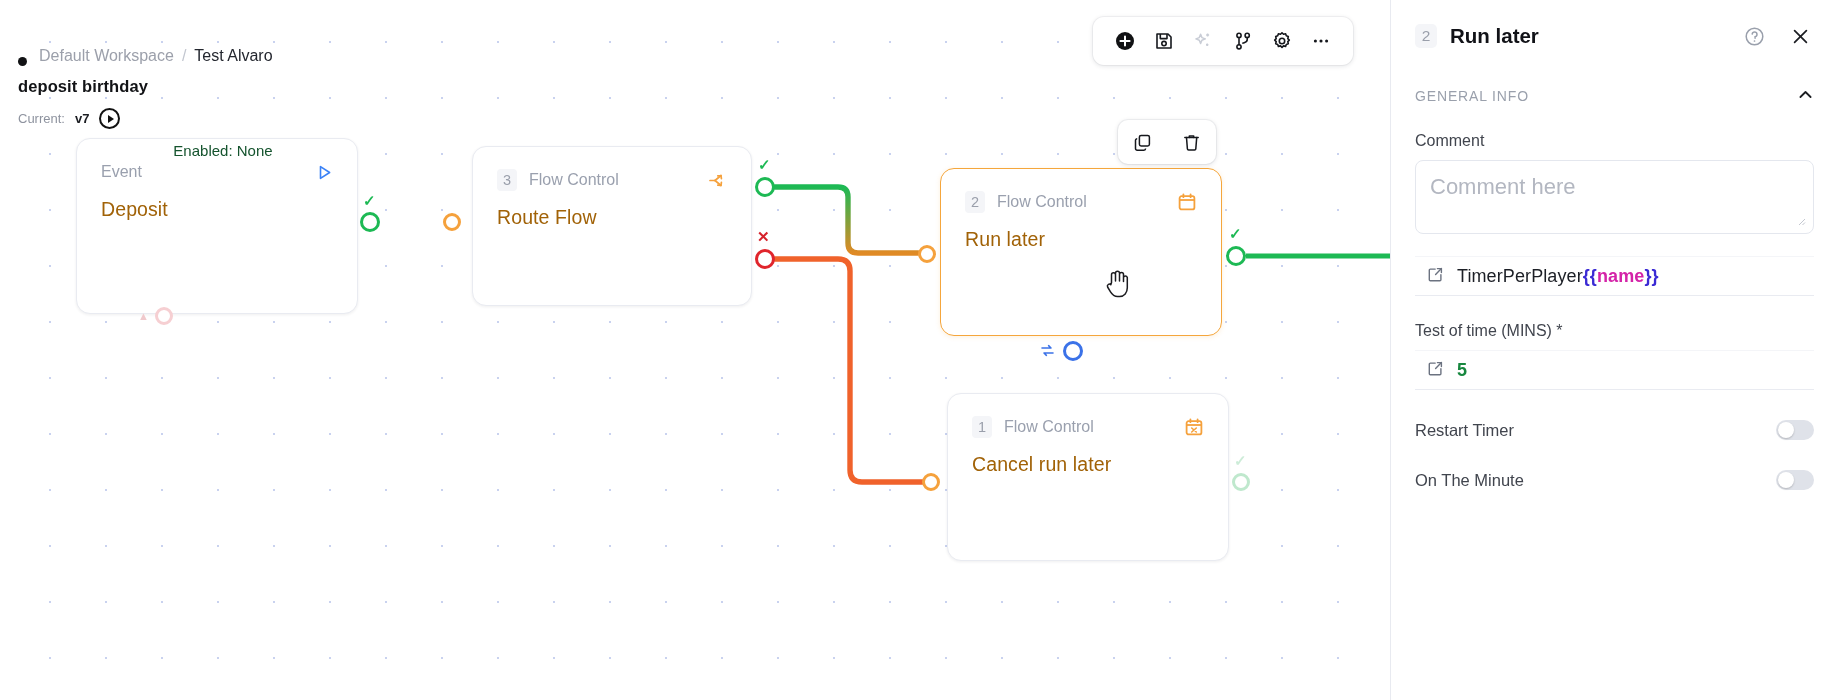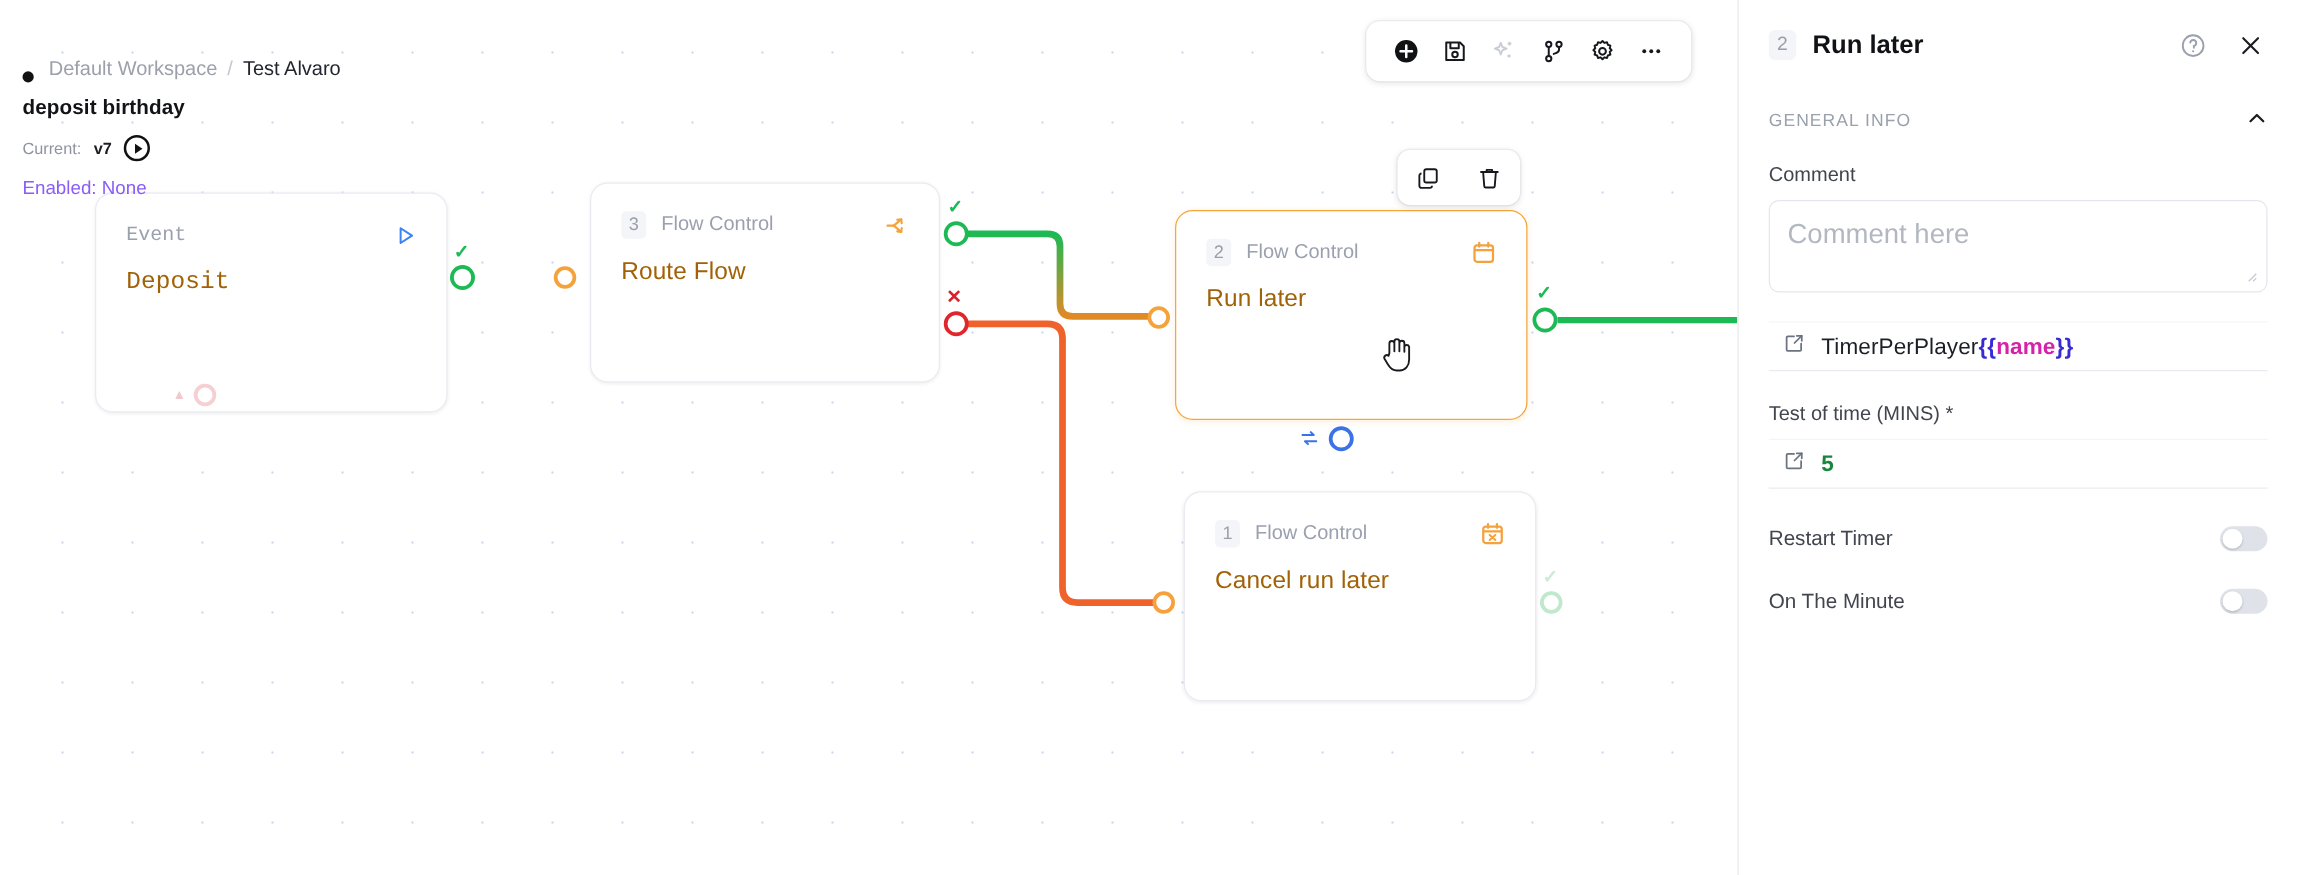--- a/index.html
+++ b/index.html
@@ -29,21 +29,21 @@
   .crumb-muted{ color:#9ca0ab; }
   .crumb-sep{ color:#c3c7d0; }
   .crumb-cur{ color:#23262e; }
   .flow-title{ font-size:16.5px; font-weight:700; color:#121316; margin-top:11px; letter-spacing:.1px;}
   .cur-row{ display:flex; align-items:center; gap:10px; margin-top:12px; font-size:13px;}
   .cur-label{ color:#8e939f; }
   .cur-ver{ font-weight:700; color:#1b1d22; }
   .run-btn{ width:21px; height:21px; display:inline-flex; align-items:center; justify-content:center;
             border:2px solid #111; border-radius:50%; cursor:pointer;}
   .run-btn .tri{ width:0;height:0;border-left:6.5px solid #111;border-top:4.2px solid transparent;border-bottom:4.2px solid transparent;margin-left:2px;}
-  .enabled-row{ margin-top:13px; font-size:15px; color:#8b5cf6;}
+  .enabled-row{ margin-top:13px; font-size:15px; color:#14532d;text-align:right;}
 
   
   #toolbar{
     position:absolute; top:17px; left:1093px; width:260px; height:48px;
     background:#fff; border-radius:11px;
     box-shadow:0 1px 5px rgba(20,24,40,.12), 0 0 0 1px rgba(25,30,50,.045);
     display:flex; align-items:center; justify-content:space-around; padding:0 12px; z-index:40;
   }
   .tb-btn{ width:34px;height:34px;display:flex;align-items:center;justify-content:center;border-radius:7px;cursor:pointer;}
 
@@ -66,21 +66,21 @@
   .node.selected{ border:1.6px solid #f5a63c; box-shadow:0 1px 5px rgba(240,160,50,.16); }
   .node-head{ display:flex; align-items:center; gap:12px; height:22px; }
   .node-idx{
     min-width:20px; height:22px; padding:0 5px; border-radius:4px; background:#f4f5f8;
     color:#9a9fab; font-size:14.5px; display:flex; align-items:center; justify-content:center;
   }
   .node-kind{ color:#9aa0ae; font-size:16px; }
   .node-head-icon{ margin-left:auto; display:flex; align-items:center; }
   .node-title{ margin-top:15px; font-size:19.5px; color:#a16207; letter-spacing:.1px; }
 
-  #node-deposit{ left:76px; top:154px; width:282px; height:176px;font-family:Liberation Mono, monospace; }
+  #node-deposit{ left:76px; top:138px; width:282px; height:176px; }
   #node-route  { left:472px; top:146px; width:280px; height:160px; }
   #node-runlater{ left:940px; top:168px; width:282px; height:168px; }
   #node-cancel { left:947px; top:393px; width:282px; height:168px; }
 
   
   .port{ position:absolute; border-radius:50%; background:#fff; z-index:25; cursor:pointer; }
   .port.g{ width:20px;height:20px;border:3.4px solid #1db954; }
   .port.o{ width:18px;height:18px;border:3.2px solid #f5a13c; }
   .port.r{ width:20px;height:20px;border:3.4px solid #e0252c; }
   .port.b{ width:20px;height:20px;border:3.4px solid #3b72e8; }

